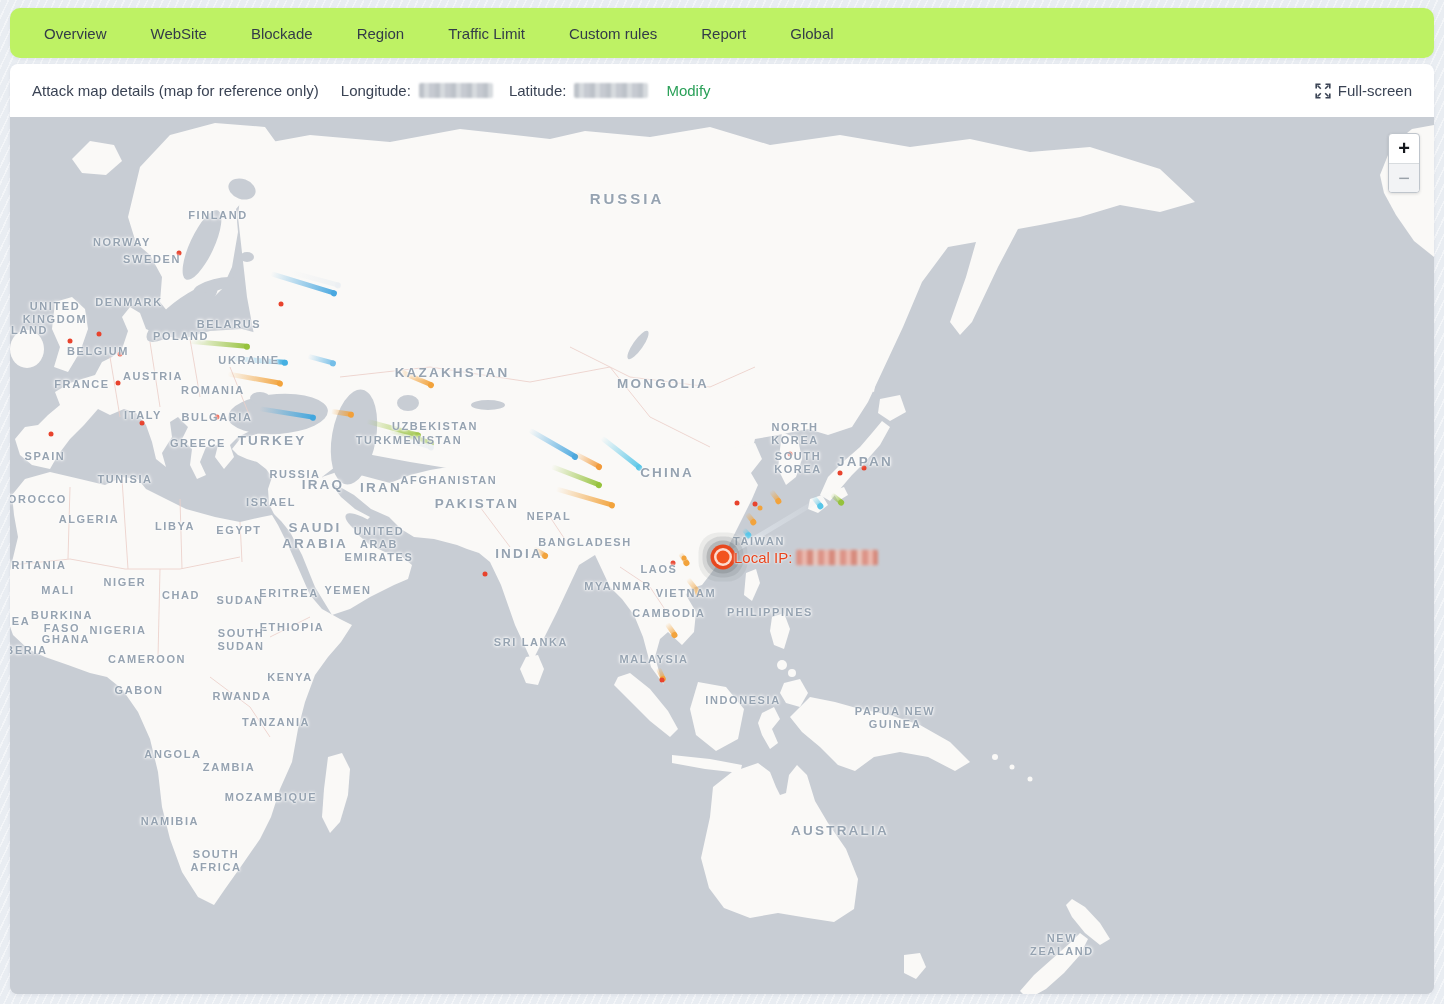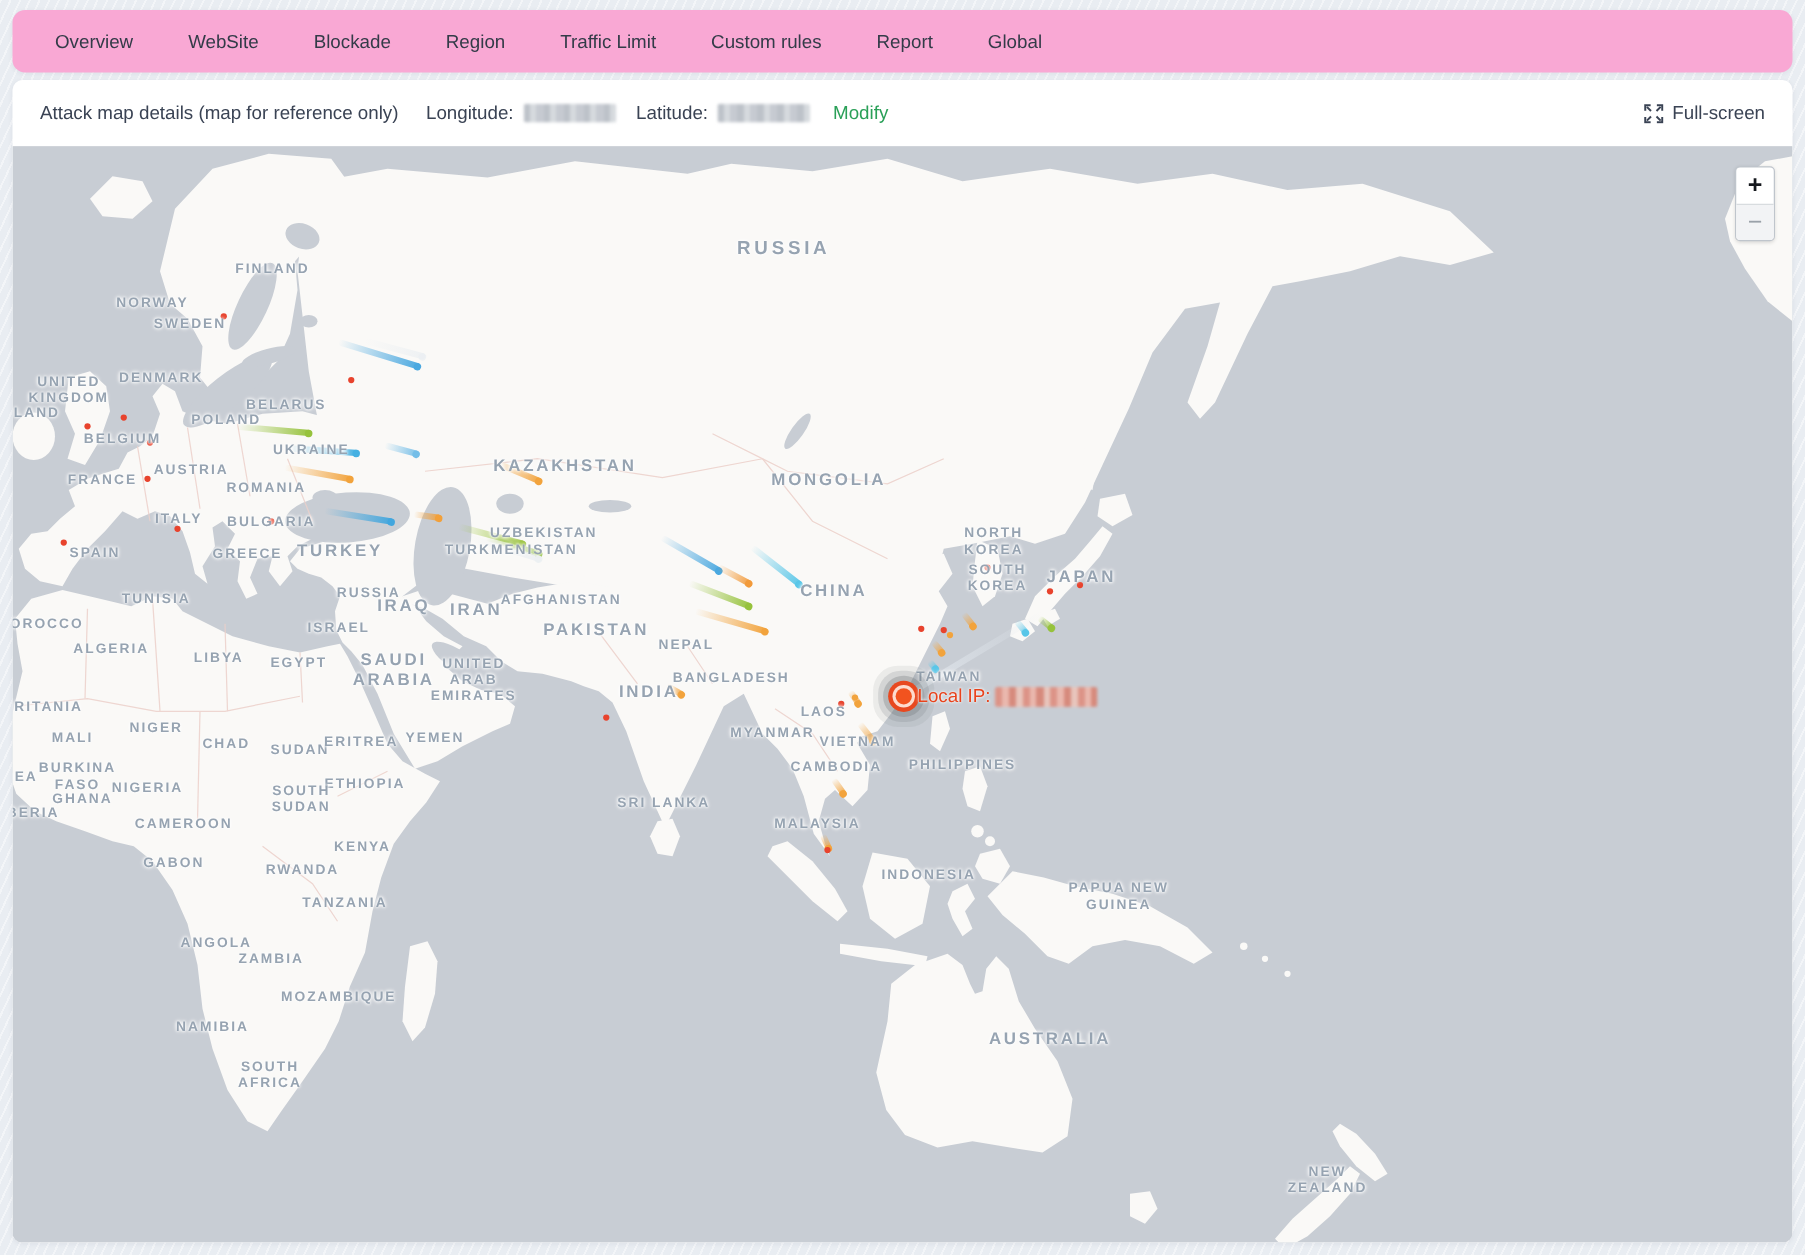--- a/index.html
+++ b/index.html
@@ -5,21 +5,21 @@
   html,body{margin:0;padding:0;}
   body{
     width:1444px;height:1004px;overflow:hidden;position:relative;
     font-family:"Liberation Sans",sans-serif;
     background-color:#e9edf2;
     background-image:repeating-linear-gradient(115deg, rgba(255,255,255,.45) 0 1.5px, rgba(255,255,255,0) 1.5px 7px);
   }
   
   .nav-card{
     position:absolute;left:10px;top:8px;right:10px;height:50px;
-    background:#f9a8d4;border-radius:10px;box-shadow:0 1px 4px rgba(30,40,60,.06);
+    background:#bef264;border-radius:10px;box-shadow:0 1px 4px rgba(30,40,60,.06);
     display:flex;align-items:stretch;padding:0 12px;overflow:hidden;text-align:right;
   }
   .tab{
     display:flex;align-items:center;padding:0 22px;font-size:15px;color:#333b48;
     position:relative;cursor:pointer;white-space:nowrap;
   }
   .tab.active{background:#eef7f1;color:#2aa058;}
   .tab.active::after{
     content:"";position:absolute;left:50%;bottom:0;transform:translateX(-50%);
     width:24px;height:3px;border-radius:2px;background:#2aa058;
@@ -332,21 +332,21 @@
         <span class="mlabel s2" style="left: 8px; top: 214px;">IRELAND</span>
         <span class="mlabel s2" style="left: 219px; top: 208px;">BELARUS</span>
         <span class="mlabel s2" style="left: 171px; top: 220px;">POLAND</span>
         <span class="mlabel s2" style="left: 88px; top: 235px;">BELGIUM</span>
         <span class="mlabel s2" style="left: 239px; top: 244px;">UKRAINE</span>
         <span class="mlabel s2" style="left: 143px; top: 260px;">AUSTRIA</span>
         <span class="mlabel s2" style="left: 72px; top: 268px;">FRANCE</span>
         <span class="mlabel s2" style="left: 203px; top: 274px;">ROMANIA</span>
         <span class="mlabel s2" style="left: 133px; top: 299px;">ITALY</span>
         <span class="mlabel s2" style="left: 207px; top: 301px;">BULGARIA</span>
-        <span class="mlabel s2" style="left: 35px; top: 326px; margin-left: 31px;">SPAIN</span>
+        <span class="mlabel s2" style="left: 35px; top: 340px;">SPAIN</span>
         <span class="mlabel s2" style="left: 188px; top: 327px;">GREECE</span>
         <span class="mlabel s3" style="left: 262px; top: 324px;">TURKEY</span>
         <span class="mlabel s2" style="left: 285px; top: 358px;">RUSSIA</span>
         <span class="mlabel s2" style="left: 115px; top: 363px;">TUNISIA</span>
         <span class="mlabel s3" style="left: 313px; top: 368px;">IRAQ</span>
         <span class="mlabel s3" style="left: 371px; top: 371px;">IRAN</span>
         <span class="mlabel s2" style="left: 22px; top: 383px;">MOROCCO</span>
         <span class="mlabel s2" style="left: 261px; top: 386px;">ISRAEL</span>
         <span class="mlabel s2" style="left: 79px; top: 403px;">ALGERIA</span>
         <span class="mlabel s2" style="left: 165px; top: 410px;">LIBYA</span>
@@ -378,21 +378,21 @@
         <span class="mlabel s2" style="left: 10px; top: 534px;">LIBERIA</span>
         <span class="mlabel s2" style="left: 282px; top: 511px;">ETHIOPIA</span>
         <span class="mlabel s2" style="left: 231px; top: 523px;">SOUTH
 SUDAN</span>
         <span class="mlabel s2" style="left: 137px; top: 543px;">CAMEROON</span>
         <span class="mlabel s2" style="left: 280px; top: 561px;">KENYA</span>
         <span class="mlabel s2" style="left: 129px; top: 574px;">GABON</span>
         <span class="mlabel s2" style="left: 232px; top: 580px;">RWANDA</span>
         <span class="mlabel s2" style="left: 266px; top: 606px;">TANZANIA</span>
         <span class="mlabel s2" style="left: 163px; top: 638px;">ANGOLA</span>
-        <span class="mlabel s2" style="left: 207px; top: 651px;">ZAMBIA</span>
+        <span class="mlabel s2" style="left: 219px; top: 651px;">ZAMBIA</span>
         <span class="mlabel s2" style="left: 261px; top: 681px;">MOZAMBIQUE</span>
         <span class="mlabel s2" style="left: 160px; top: 705px;">NAMIBIA</span>
         <span class="mlabel s2" style="left: 206px; top: 744px;">SOUTH
 AFRICA</span>
         <span class="mlabel s3" style="left: 509px; top: 437px;">INDIA</span>
         <span class="mlabel s2" style="left: 575px; top: 426px;">BANGLADESH</span>
         <span class="mlabel s2" style="left: 521px; top: 526px;">SRI LANKA</span>
         <span class="mlabel s2" style="left: 608px; top: 470px;">MYANMAR</span>
         <span class="mlabel s2" style="left: 649px; top: 453px;">LAOS</span>
         <span class="mlabel s2" style="left: 676px; top: 477px;">VIETNAM</span>

